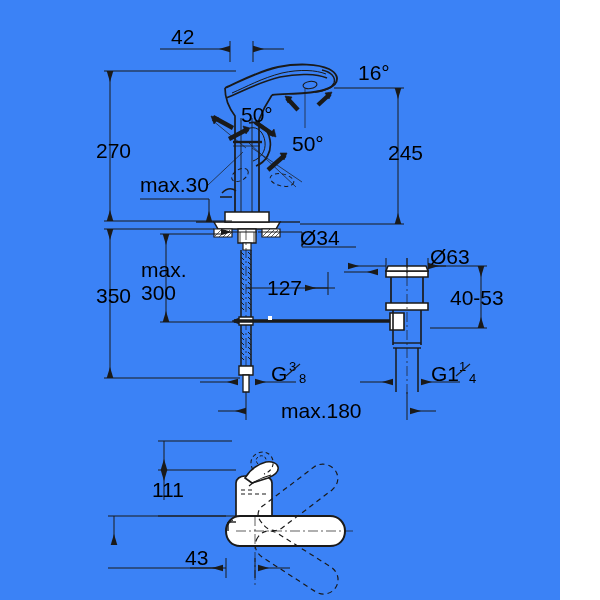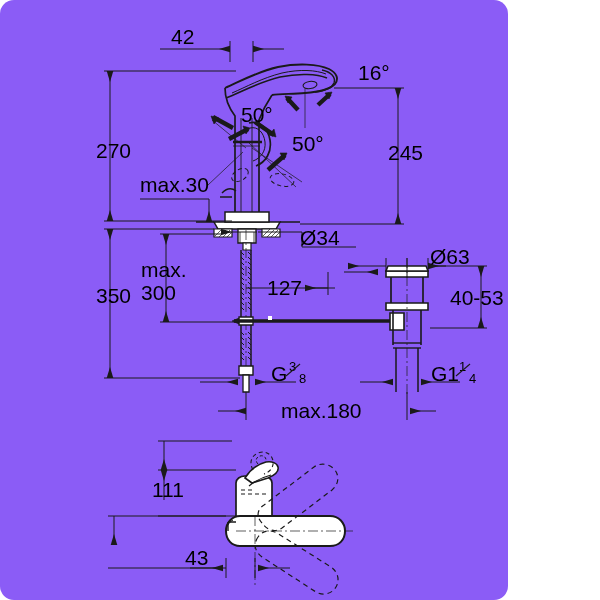--- a/index.html
+++ b/index.html
@@ -2,26 +2,25 @@
 <html><head>
 <meta charset="utf-8">
 <style>
   html, body {
     margin: 0;
     padding: 0;
     background: #ffffff;
   }
   #stage {
     position: relative;
-    width: 508px;
+    width: 560px;
     height: 600px;
-    background: #8b5cf6;
+    background: #3b82f6;
     overflow: hidden;
     font-family: "Liberation Sans", sans-serif;
-    border-radius: 14px;
   }
   #drawing {
     position: absolute;
     left: 0;
     top: 0;
   }
   text {
     font-family: "Liberation Sans", sans-serif;
     fill: #000000;
   }

